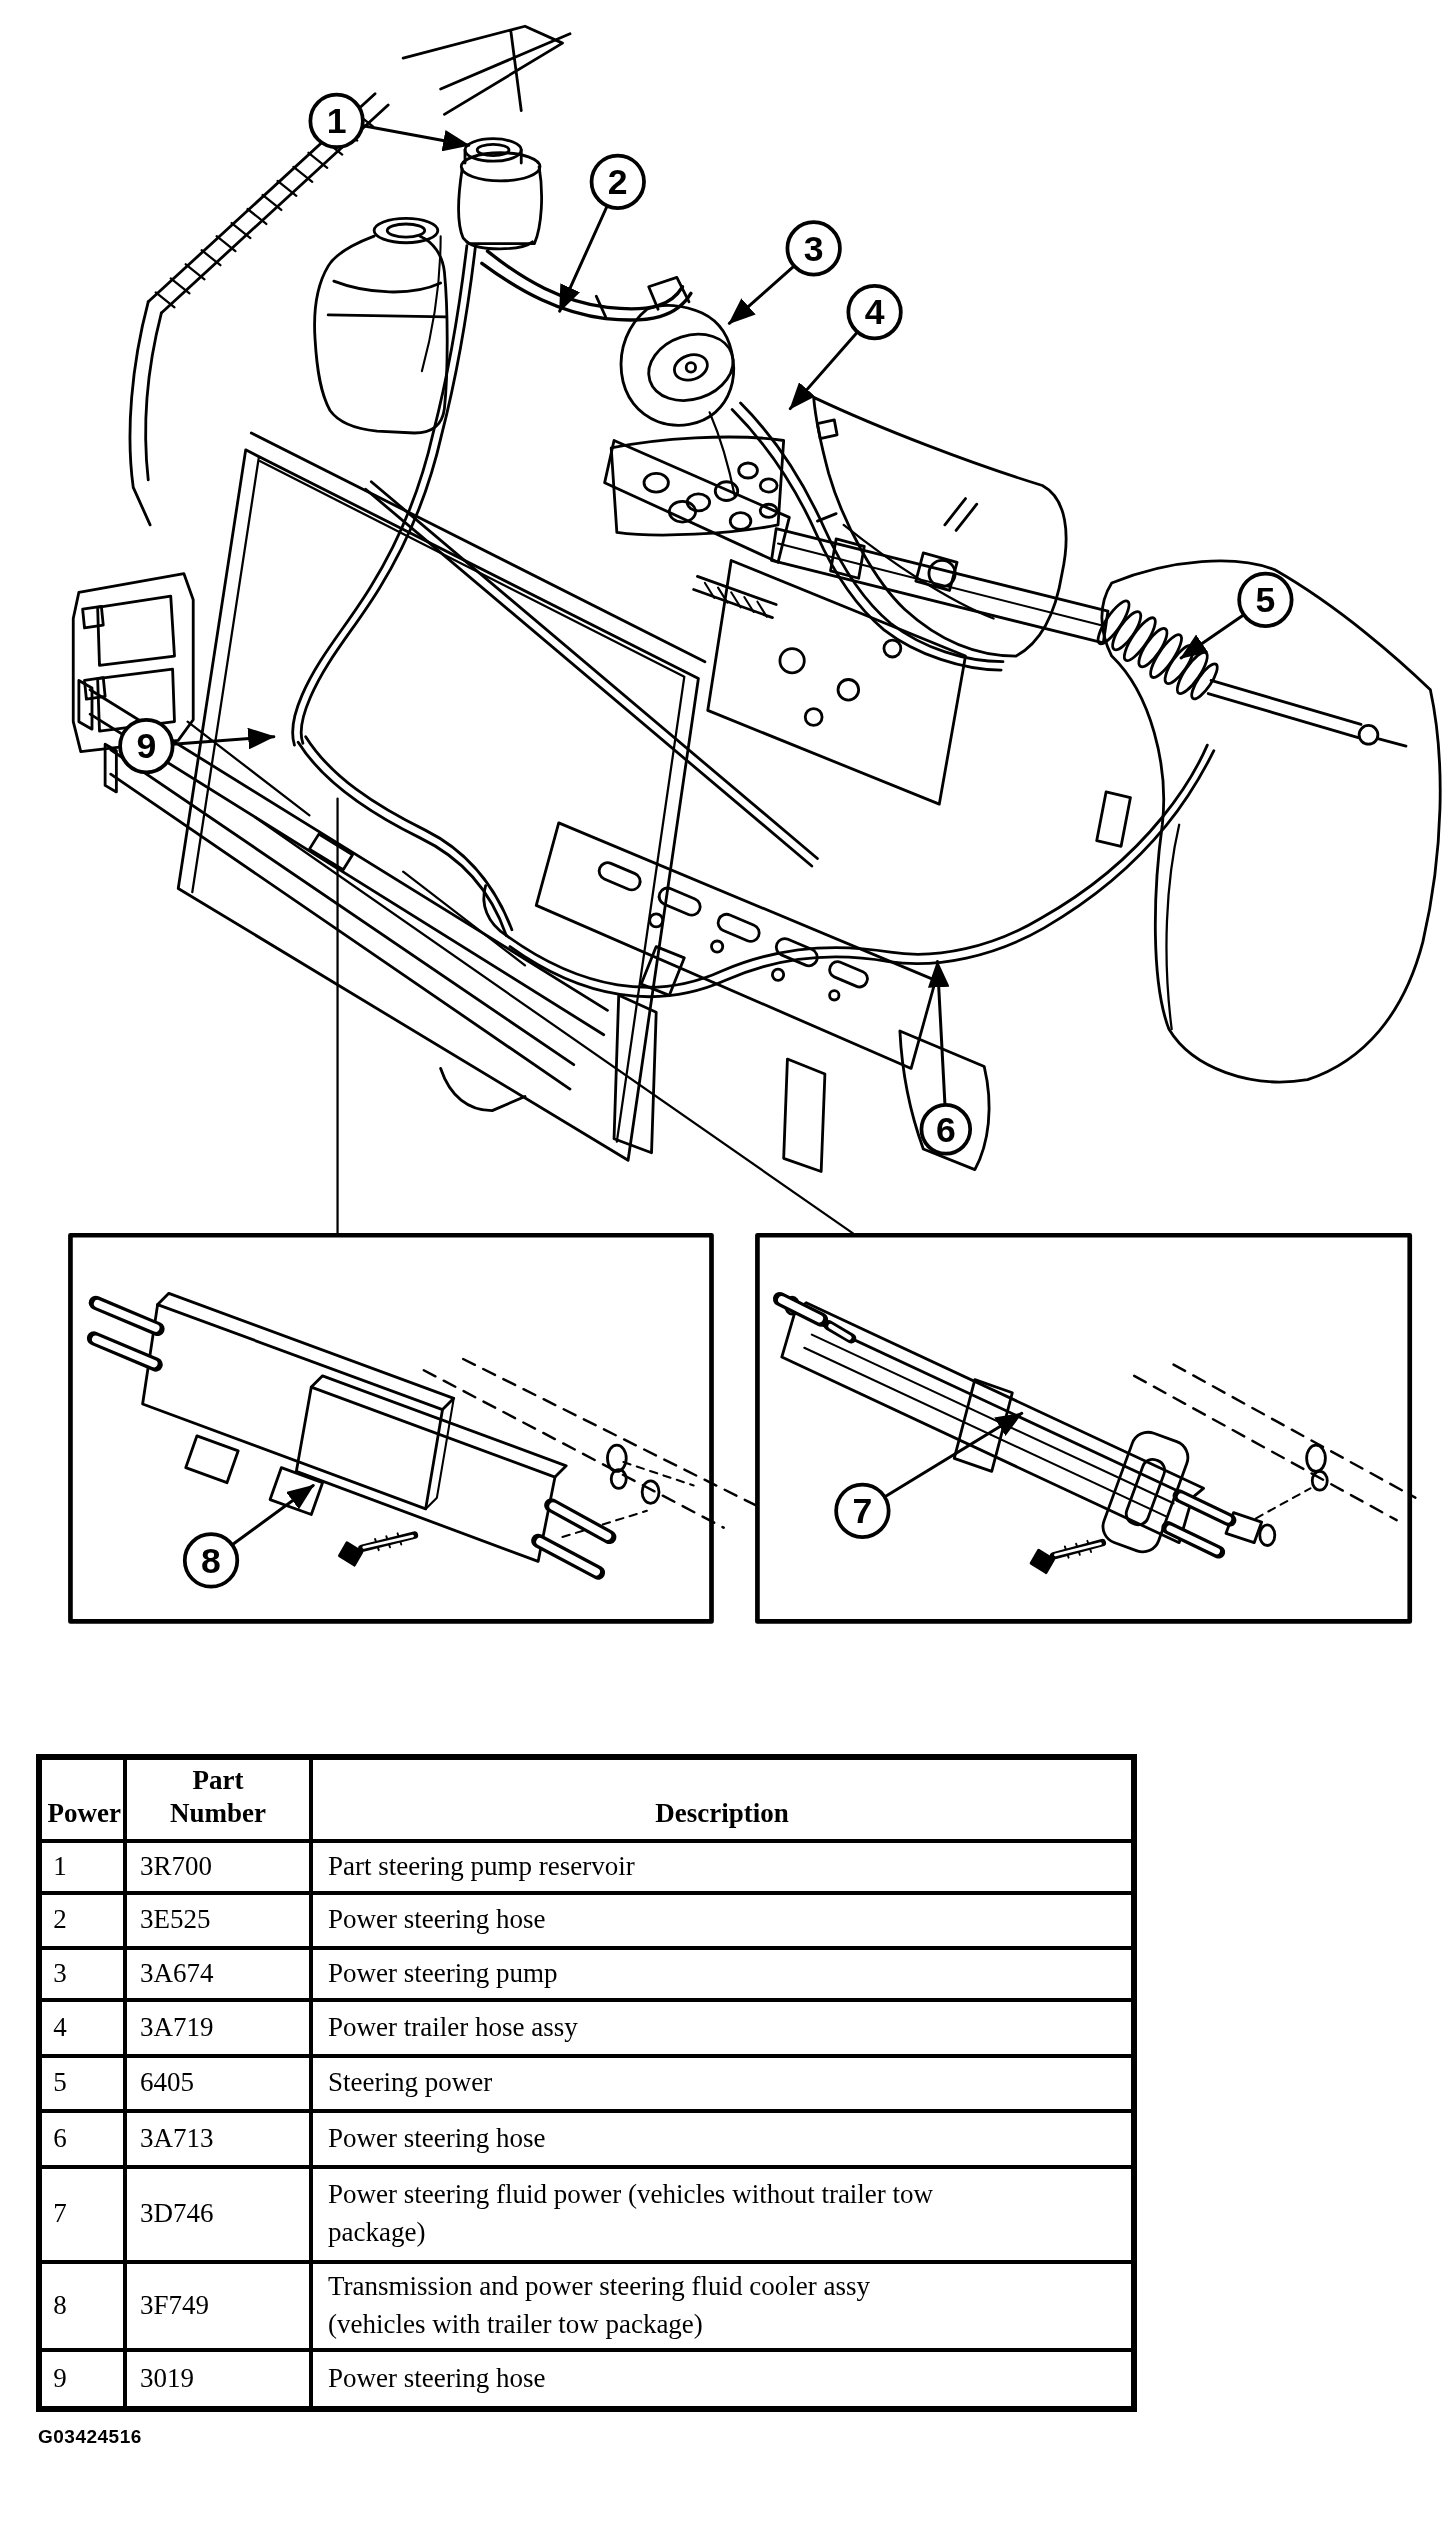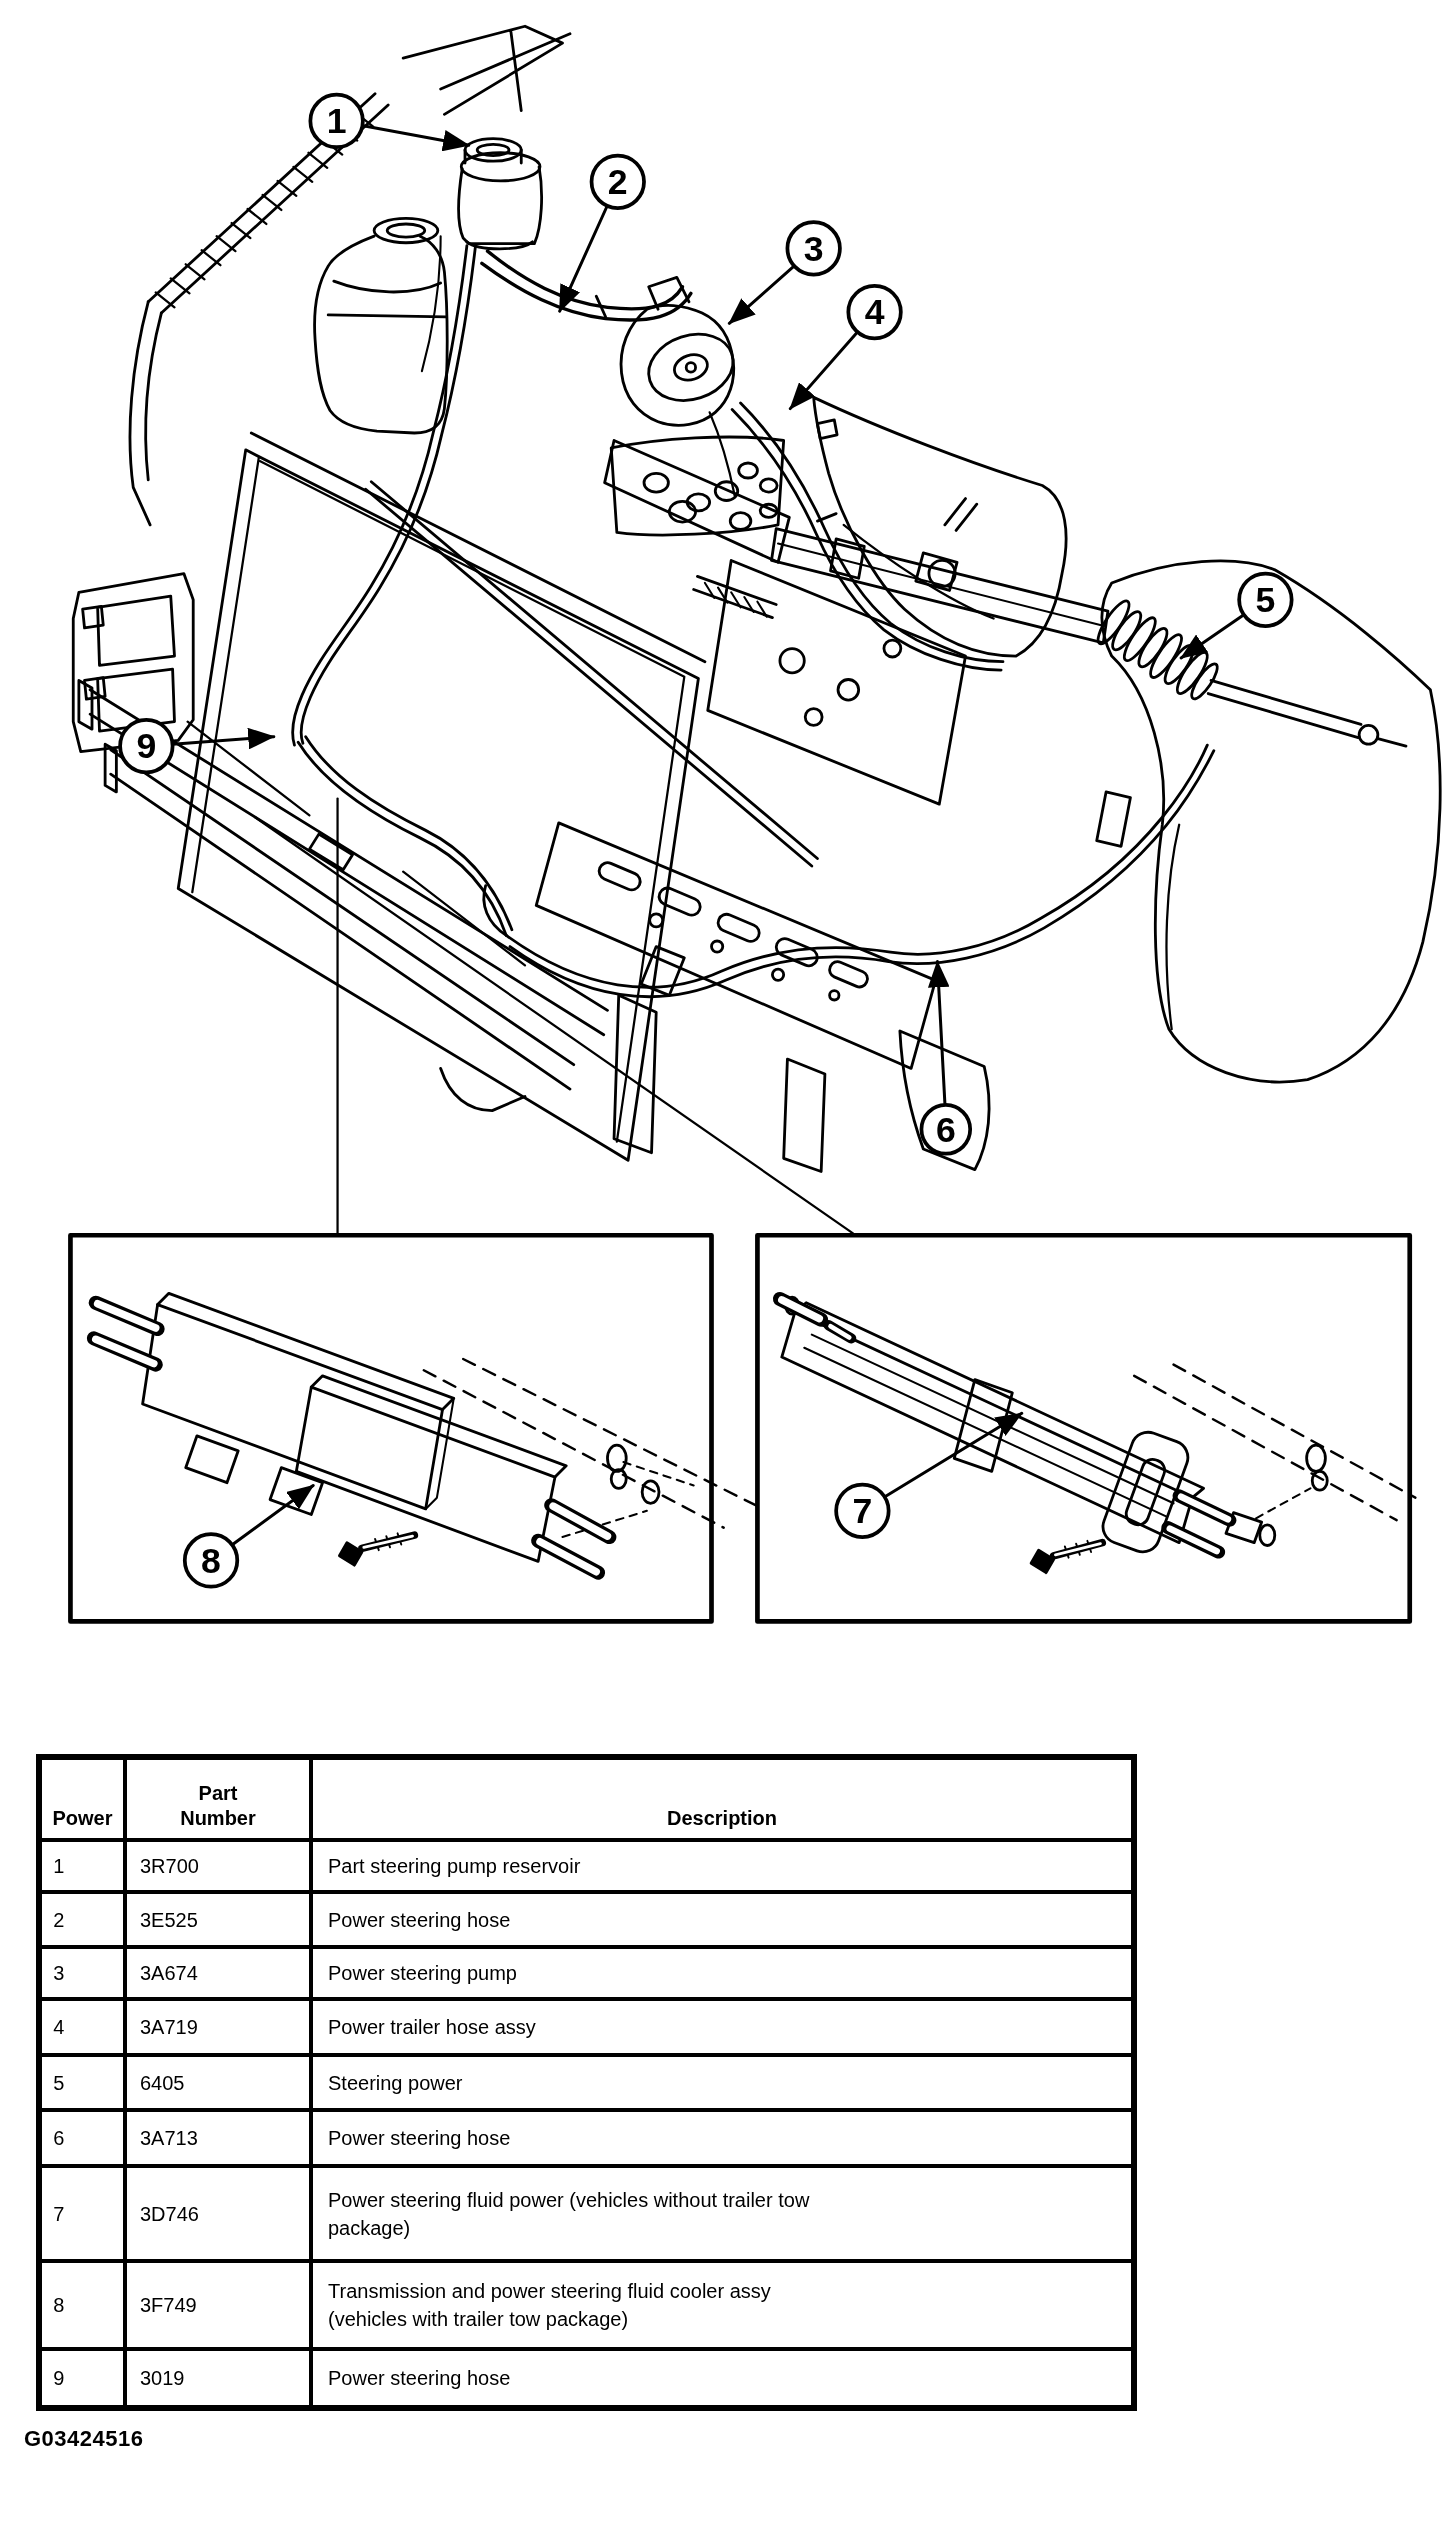--- a/index.html
+++ b/index.html
@@ -2,29 +2,29 @@
 <html style="font-size:15px"><head>
 <meta charset="utf-8">
 <style>
   html,body{margin:0;padding:0;background:#fff;}
   body{font-family:"Liberation Sans", sans-serif; color:#000;}
   .page{position:relative;width:1453px;height:2525px;background:#ffffff;overflow:hidden;}
   svg{position:absolute;left:0;top:0;}
   .lineart path,.lineart line,.lineart ellipse,.lineart circle,.lineart rect,.lineart polyline{vector-effect:none;}
   .table-wrap{position:absolute;left:36px;top:1754px;}
   table.parts{border-collapse:collapse;width:1095px;table-layout:fixed;border:6.6px solid #000;}
-  table.parts th,table.parts td{border:4.7px solid #000;font-size:20px;overflow:hidden;}
+  table.parts th,table.parts td{border:4.7px solid #000;font-size:27px;overflow:hidden;font-family:Liberation Serif, serif;}
   table.parts th{font-weight:bold;vertical-align:bottom;padding:3.7px 5.6px 7.5px 5.6px;text-align:center;line-height:1.25;}
   th.c-item{text-align:left;padding-left:9.4px;}
   th.c-part{white-space:pre-line;}
   td{vertical-align:middle;line-height:1.4;}
   td.c-item{padding-left:11.2px;}
   td.c-part{padding-left:13px;}
   td.c-desc{padding-left:15px;padding-right:9.4px;white-space:pre-line;}
-  .figcode{position:absolute;left:24px;top:2426px;font-size:22px;font-weight:bold;letter-spacing:0.5px;}
+  .figcode{position:absolute;left:38px;top:2426px;font-size:19px;font-weight:bold;letter-spacing:0.5px;}
 </style>
 </head>
 <body>
 
 <div class="page">
 
   <svg class="lineart" width="1453" height="1687" viewBox="0 0 1550 1800">
     <defs>
       <marker id="arr" viewBox="0 0 10 8" refX="9.5" refY="4" markerWidth="9" markerHeight="7.2" orient="auto-start-reverse">
         <path d="M0,0 L10,4 L0,8 Z" fill="#000"></path>

